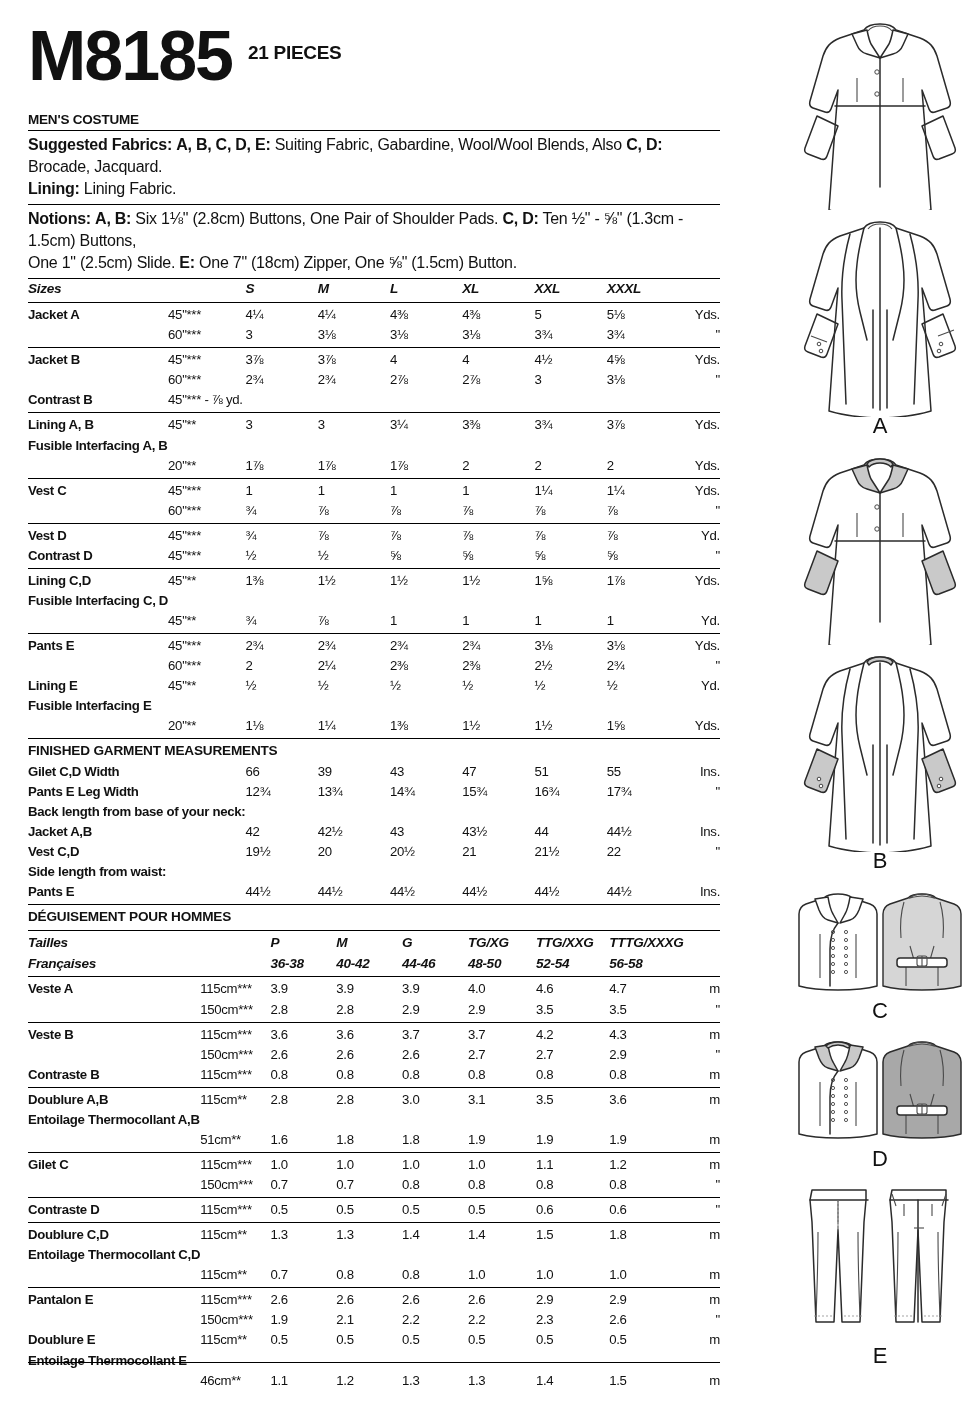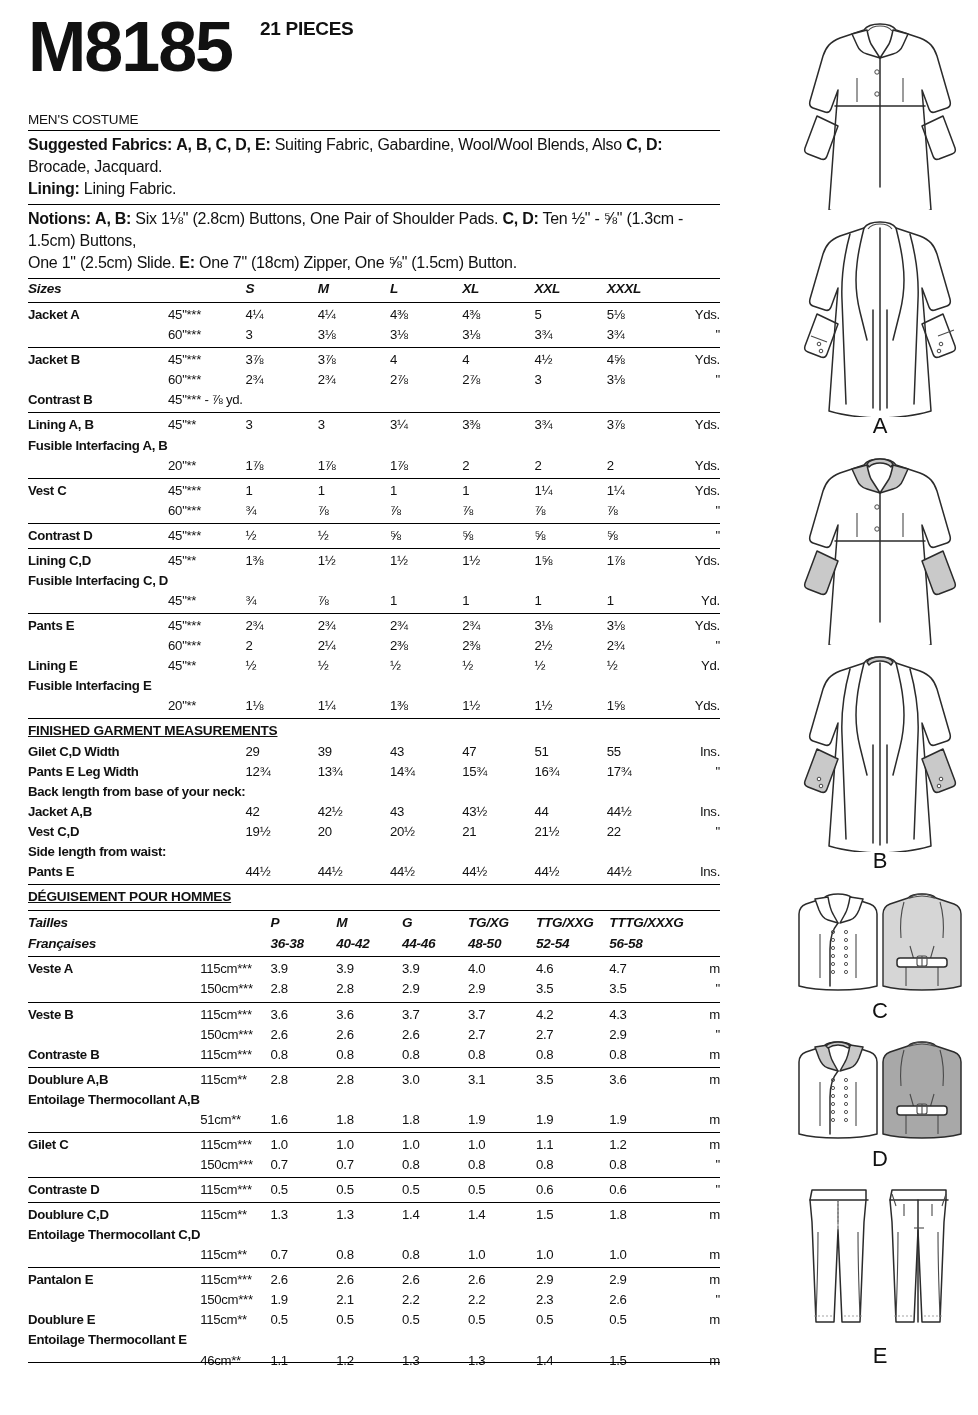--- a/index.html
+++ b/index.html
@@ -7,46 +7,46 @@
   body{
     width:978px;height:1415px;position:relative;
     font-family:"Liberation Sans","DejaVu Sans",sans-serif;
     color:#111;overflow:hidden;
   }
   .sheet{position:absolute;inset:0;}
 
   
   .left{position:absolute;left:28px;top:18px;width:692px;}
 
-  .titlerow{display:flex;align-items:flex-start;gap:28px;height:78px;}
+  .titlerow{display:flex;align-items:center;gap:16px;height:78px;}
   .patnum{
     font-size:70px;font-weight:bold;letter-spacing:-2px;line-height:.85;
     font-family:"Liberation Sans","DejaVu Sans",sans-serif;
   }
   .pieces{font-size:19px;font-weight:bold;letter-spacing:-.3px;padding-bottom:9px;}
 
-  .garmtitle{font-size:13.5px;font-weight:normal;letter-spacing:-.2px;margin-top:16px;margin-bottom:3px;}
+  .garmtitle{font-size:13.5px;font-weight:bold;letter-spacing:-.2px;margin-top:16px;margin-bottom:3px;}
 
   .rule{border-top:1.6px solid #000;}
 
   .block{font-size:16px;line-height:1.38;letter-spacing:-.25px;padding:3px 0 4px;}
   .block b{font-weight:bold;}
 
   
   table.spec{border-collapse:collapse;width:692px;font-size:13.2px;letter-spacing:-.3px;}
   table.spec td{padding:0;vertical-align:top;line-height:1.52;white-space:nowrap;}
   .c-label{width:96px;font-weight:bold;}
   .c-width{width:78px;}
   .c-sz{width:80px;}
   .c-unit{width:42px;text-align:right;}
   .bold{font-weight:bold;}
   .hdr td{font-weight:bold;font-size:13.6px;font-style:italic;}
   .sep td{padding:0;}
   .sep hr{border:0;border-top:1.5px solid #000;margin:2px 0 2px;}
-  .sectionhead{font-weight:bold;font-size:13.6px;letter-spacing:-.2px;text-decoration:underline;}
+  .sectionhead{font-weight:bold;font-size:13.6px;letter-spacing:-.2px;}
 
   .footnotes{
     position:absolute;left:28px;top:1372px;width:692px;
     font-size:10.6px;letter-spacing:-.2px;display:flex;justify-content:space-between;
   }
   .fn-left span{margin-right:12px;}
   .fn-right span{margin-left:12px;}
   .footrule{position:absolute;left:28px;top:1362px;width:692px;border-top:1.5px solid #000;}
 
   
@@ -237,20 +237,31 @@
             <td class="c-sz">⅞</td>
             <td class="c-sz">⅞</td>
             <td class="c-unit">"</td>
           </tr>
           <tr class="sep">
             <td colspan="9">
               <hr>
             </td>
           </tr>
           <tr>
+            <td class="c-label bold">Vest D</td>
+            <td class="c-width">45"***</td>
+            <td class="c-sz">¾</td>
+            <td class="c-sz">⅞</td>
+            <td class="c-sz">⅞</td>
+            <td class="c-sz">⅞</td>
+            <td class="c-sz">⅞</td>
+            <td class="c-sz">⅞</td>
+            <td class="c-unit">Yd.</td>
+          </tr>
+          <tr>
             <td class="c-label bold">Contrast D</td>
             <td class="c-width">45"***</td>
             <td class="c-sz">½</td>
             <td class="c-sz">½</td>
             <td class="c-sz">⅝</td>
             <td class="c-sz">⅝</td>
             <td class="c-sz">⅝</td>
             <td class="c-sz">⅝</td>
             <td class="c-unit">"</td>
           </tr>
@@ -341,21 +352,21 @@
           <tr class="sep">
             <td colspan="9">
               <hr>
             </td>
           </tr>
           <tr>
             <td colspan="9" class="sectionhead">FINISHED GARMENT MEASUREMENTS</td>
           </tr>
           <tr>
             <td colspan="2" class="bold">Gilet C,D Width</td>
-            <td class="c-sz">29</td>
+            <td class="c-sz">66</td>
             <td class="c-sz">39</td>
             <td class="c-sz">43</td>
             <td class="c-sz">47</td>
             <td class="c-sz">51</td>
             <td class="c-sz">55</td>
             <td class="c-unit">Ins.</td>
           </tr>
           <tr>
             <td colspan="2" class="bold">Pants E Leg Width</td>
             <td class="c-sz">12¾</td>

